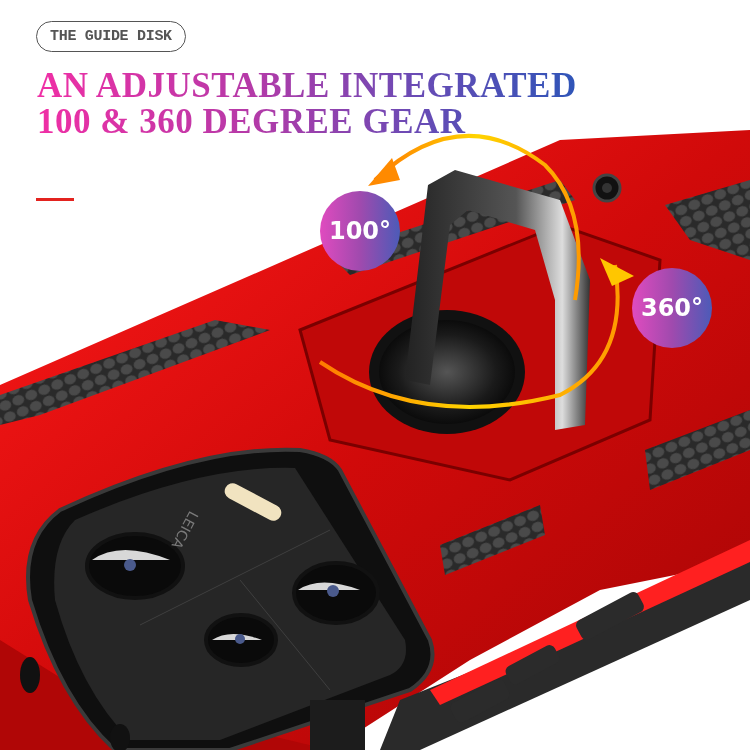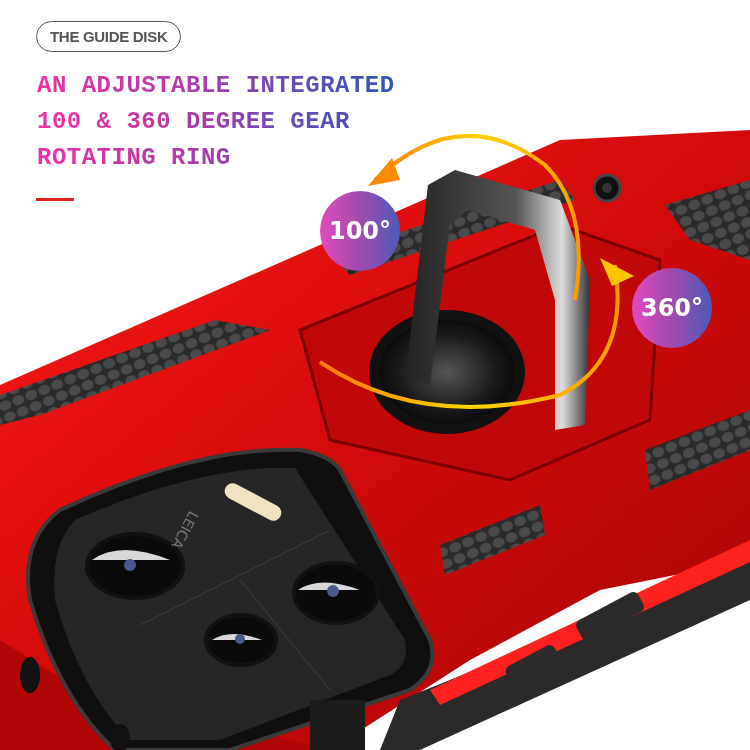--- a/index.html
+++ b/index.html
@@ -1,19 +1,19 @@
 <!DOCTYPE html>
 <html><head>
 <meta charset="utf-8">
 <style>
   html,body{margin:0;padding:0;background:#ffffff;}
   body{width:750px;height:750px;position:relative;overflow:hidden;font-family:"DejaVu Sans",sans-serif;}
   .pill{position:absolute;left:36px;top:21px;height:31px;padding:0 13px;border:1.5px solid #555;border-radius:17px;display:flex;align-items:center;
-        font-family:Liberation Sans, sans-serif;font-weight:bold;font-size:15px;color:#555;letter-spacing:-0.3px;box-sizing:border-box;}
-  .headline{position:absolute;left:37px;top:68px;margin:0;font-family:Liberation Mono, monospace;font-weight:bold;font-size:24px;line-height:36px;
+        font-family:Liberation Mono, monospace;font-weight:bold;font-size:15px;color:#555;letter-spacing:-0.3px;box-sizing:border-box;}
+  .headline{position:absolute;left:37px;top:68px;margin:0;font-family:Liberation Serif, serif;font-weight:bold;font-size:35px;line-height:36px;
         letter-spacing:0.5px;background:linear-gradient(90deg,#f02fa5 0%,#b43aa8 40%,#6a4bb5 70%,#2f55b8 100%);
         -webkit-background-clip:text;background-clip:text;color:transparent;}
   .headline span{display:block;white-space:nowrap;}
   .rule{position:absolute;left:36px;top:198px;width:38px;height:3px;background:#e3231f;}
   .scene{position:absolute;left:0;top:0;width:750px;height:750px;}
   .badge{position:absolute;border-radius:50%;display:flex;align-items:center;justify-content:center;color:#fff;font-weight:bold;
         font-family:"DejaVu Sans",sans-serif;background:linear-gradient(90deg,#e04bbf 0%,#a04aae 50%,#4c5bb8 100%);}
   .b100{left:320px;top:191px;width:80px;height:80px;font-size:24px;}
   .b360{left:632px;top:268px;width:80px;height:80px;font-size:24px;}
 </style>
@@ -106,21 +106,20 @@
   </svg>
 </div>
 
 <div class="pill">
   <span>THE GUIDE DISK</span>
 </div>
 
 <h1 class="headline">
   <span>AN ADJUSTABLE INTEGRATED</span>
   <span>100 &amp; 360 DEGREE GEAR</span>
-  <span>ROTATING RING</span>
 </h1>
 
 <div class="rule"></div>
 
 <div class="badge b100">
   <span>100°</span>
 </div>
 <div class="badge b360">
   <span>360°</span>
 </div>

